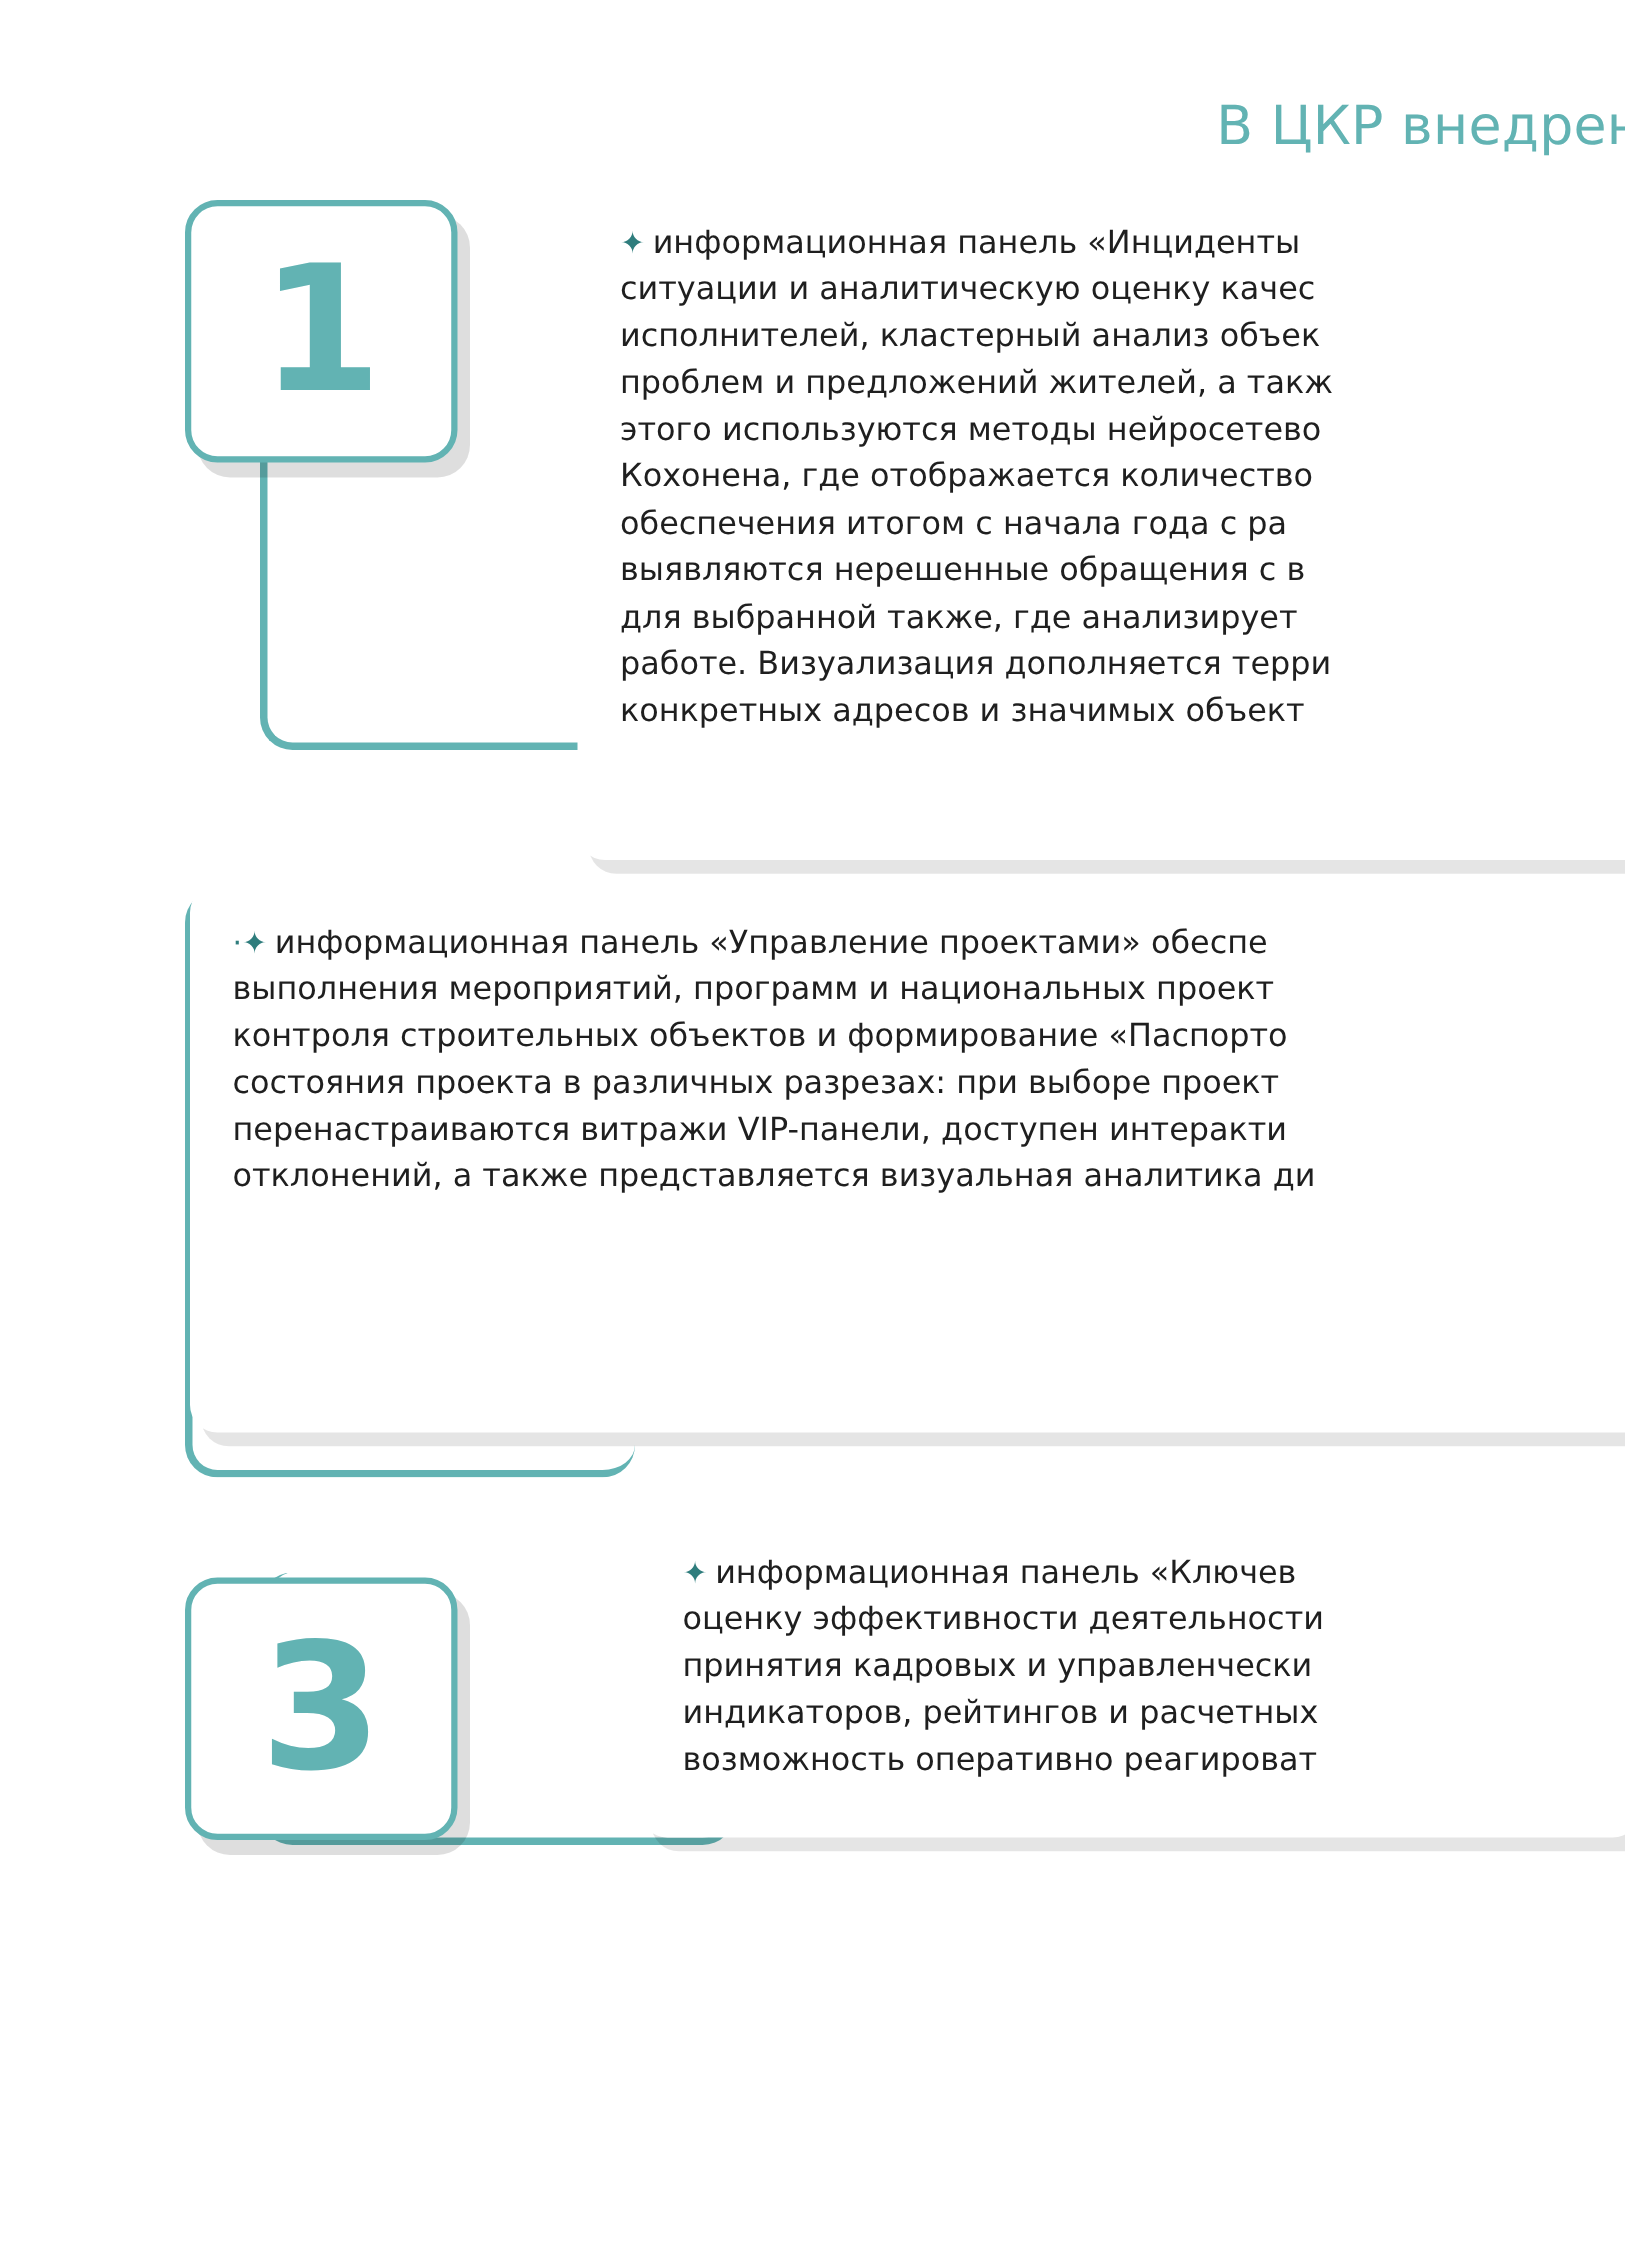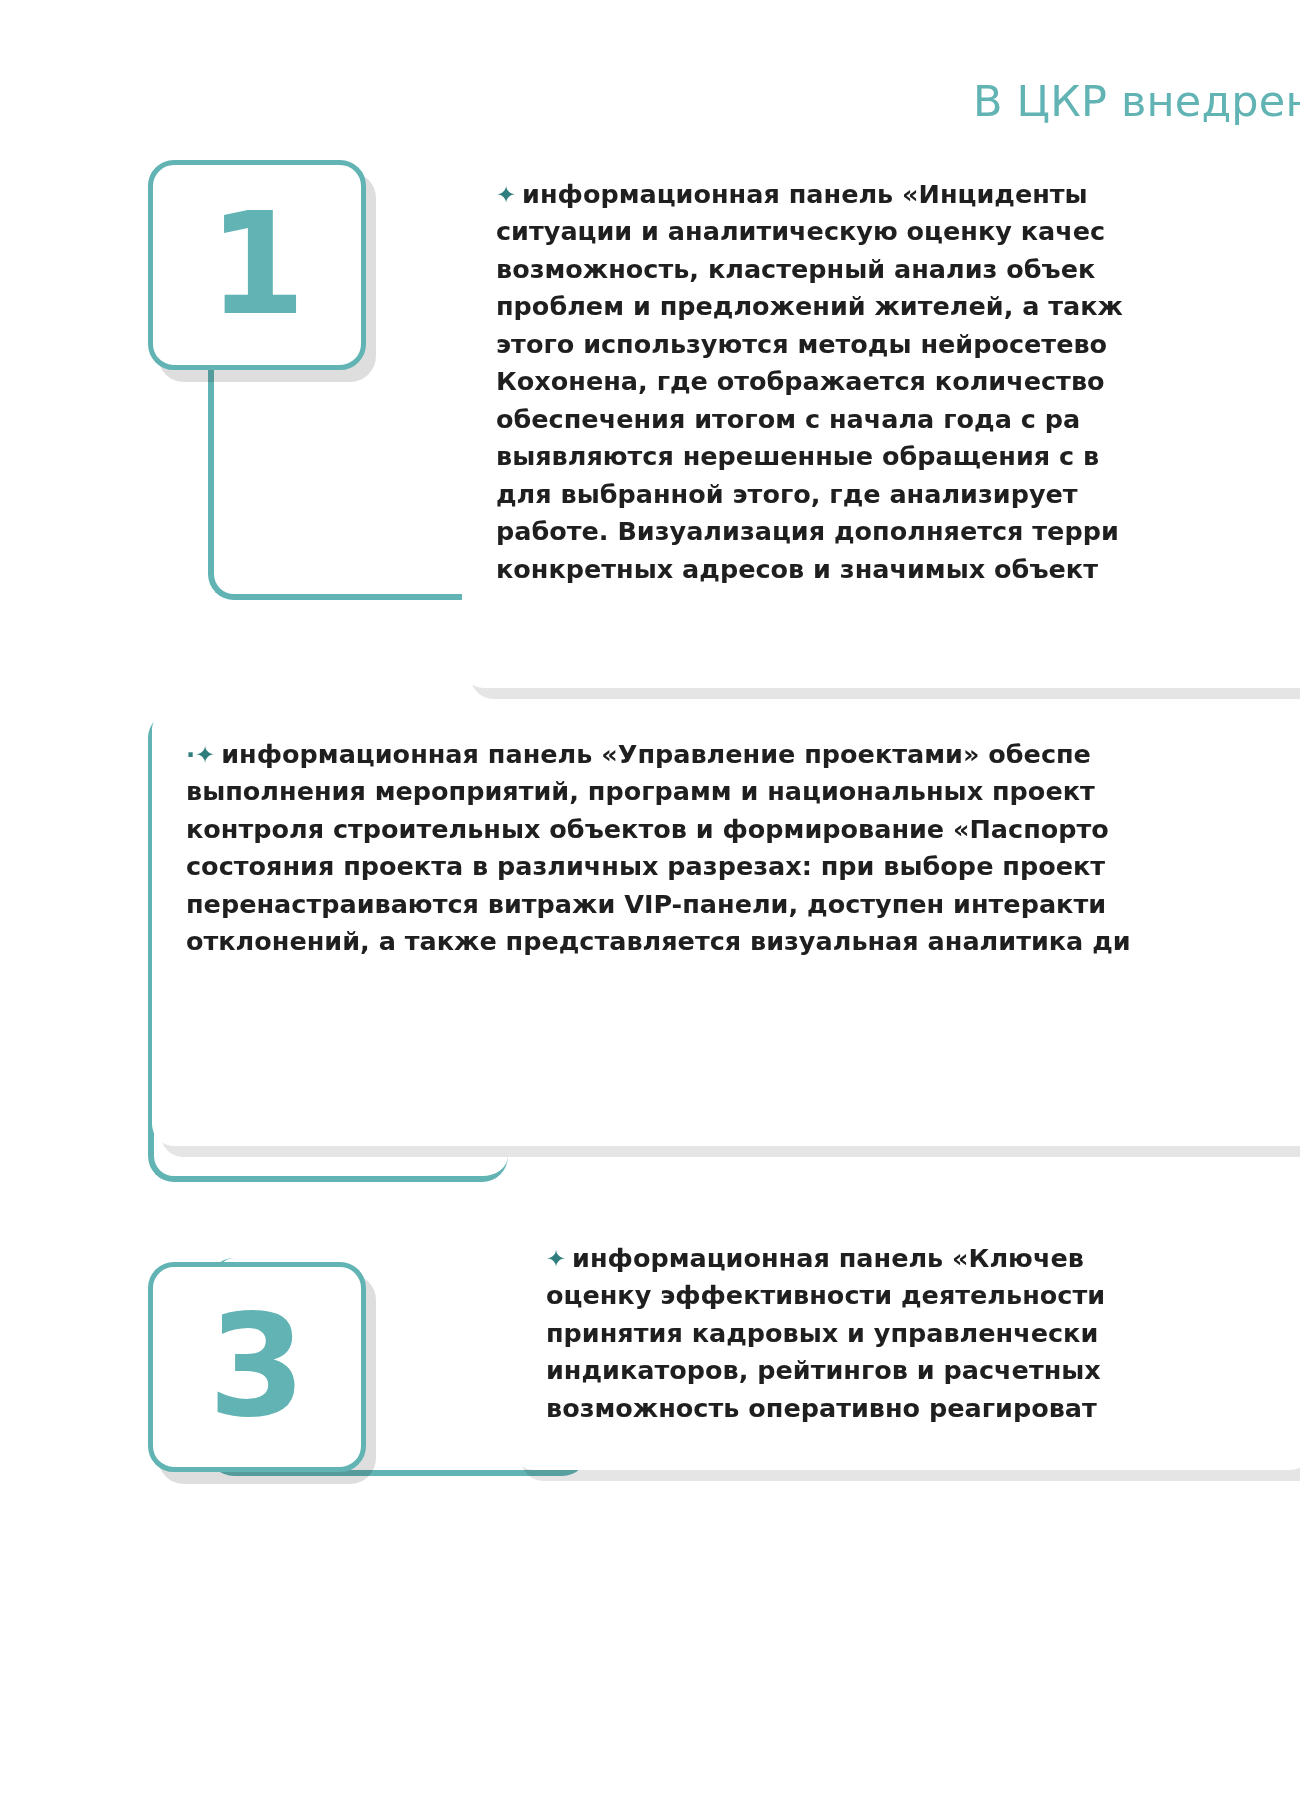--- a/index.html
+++ b/index.html
@@ -83,21 +83,20 @@
     z-index: 3;
     padding: 28px 34px 26px 34px;
     overflow: hidden;
   }
   .card p {
     margin: 0;
     font-size: 25.5px;
     line-height: 1.47;
     color: #1f1f1f;
     white-space: nowrap;
-    font-weight: bold;
   }
   .bullet {
     color: #2f7d7d;
     font-size: 24px;
     padding-right: 6px;
   }
 
   
   #block1 .num-chip { left: 148px; top: 160px; }
   #block1 .frame {
@@ -161,27 +160,27 @@
 <div class="block" id="block1">
   <div class="frame"></div>
   <div class="num-chip">
     <span>1</span>
   </div>
   <div class="card">
     <p>
       <span class="bullet">✦</span><span>информационная панель «Инциденты</span>
     </p>
     <p>ситуации и аналитическую оценку качес</p>
-    <p>возможность, кластерный анализ объек</p>
+    <p>исполнителей, кластерный анализ объек</p>
     <p>проблем и предложений жителей, а такж</p>
     <p>этого используются методы нейросетево</p>
     <p>Кохонена, где отображается количество</p>
     <p>обеспечения итогом с начала года с ра</p>
     <p>выявляются нерешенные обращения с в</p>
-    <p>для выбранной этого, где анализирует</p>
+    <p>для выбранной также, где анализирует</p>
     <p>работе. Визуализация дополняется терри</p>
     <p>конкретных адресов и значимых объект</p>
   </div>
 </div>
 
 <div class="block" id="block2">
   <div class="frame"></div>
   <div class="card">
     <p>
       <span class="bullet">·✦</span><span>информационная панель «Управление проектами» обеспе</span>

